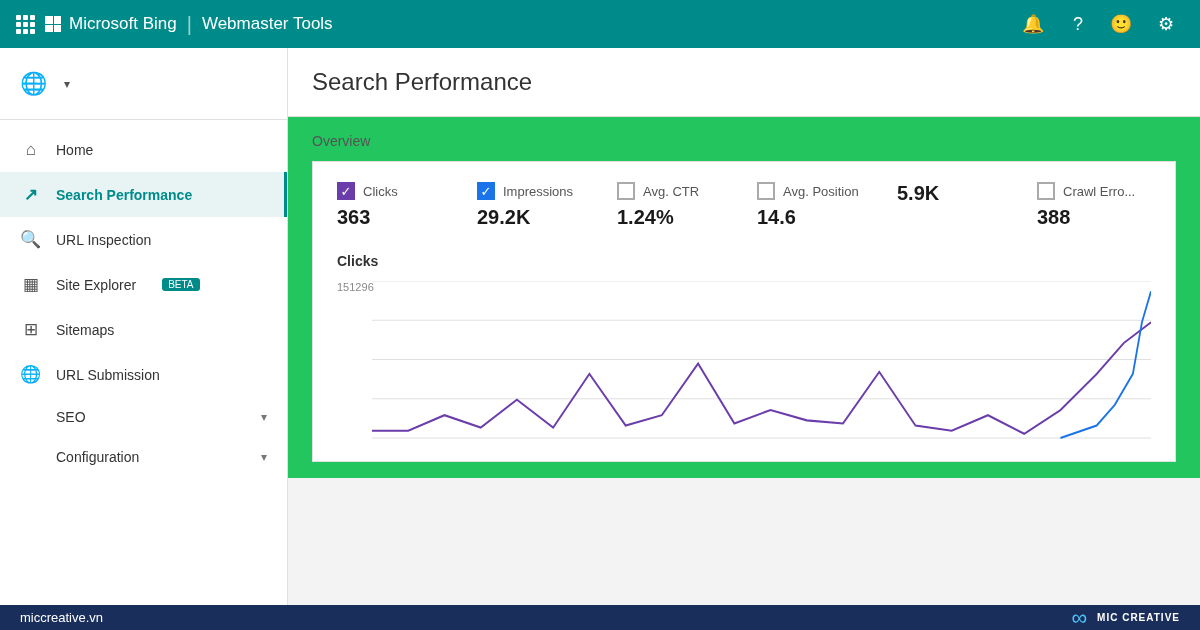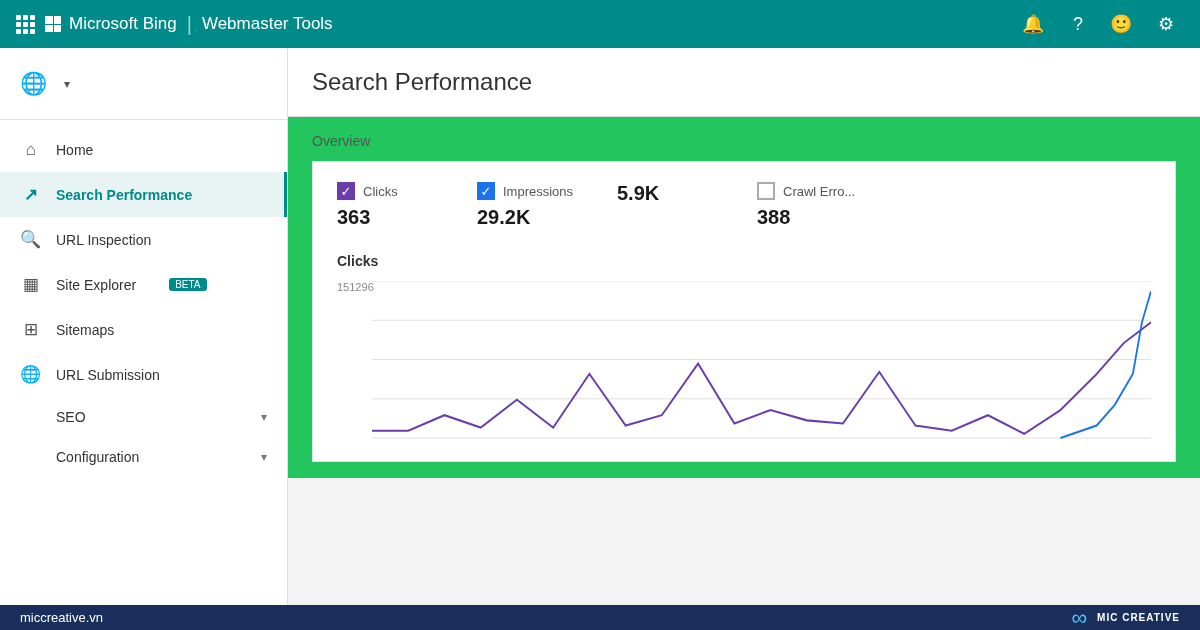--- a/index.html
+++ b/index.html
@@ -129,21 +129,21 @@
       justify-content: center;
       color: #555;
     }
     .nav-item.active .nav-icon { color: #008B8B; }
     .nav-item .beta-badge {
       background: #008B8B;
       color: white;
       font-size: 10px;
       padding: 1px 6px;
       border-radius: 3px;
-      margin-left: 19px;
+      margin-left: 12px;
     }
     .nav-item .nav-chevron {
       margin-left: auto;
       color: #777;
       font-size: 12px;
     }
 
     
     .content {
       flex: 1;
@@ -417,21 +417,35 @@
             </div>
 
             <div class="metric-item">
               <div class="metric-checkbox-row">
                 <div class="metric-checkbox checked-blue">✓</div>
                 <span class="metric-label">Impressions</span>
               </div>
               <div class="metric-value">29.2K</div>
             </div>
 
-
+            <div class="metric-item">
+              <div class="metric-checkbox-row">
+                <div class="metric-checkbox"></div>
+                <span class="metric-label">Avg. CTR</span>
+              </div>
+              <div class="metric-value">1.24%</div>
+            </div>
+
+            <div class="metric-item">
+              <div class="metric-checkbox-row">
+                <div class="metric-checkbox"></div>
+                <span class="metric-label">Avg. Position</span>
+              </div>
+              <div class="metric-value">14.6</div>
+            </div>
 
             <div class="metric-item">
               <div class="metric-value">5.9K</div>
             </div>
 
             <div class="metric-item">
               <div class="metric-checkbox-row">
                 <div class="metric-checkbox"></div>
                 <span class="metric-label">Crawl Erro...</span>
               </div>

